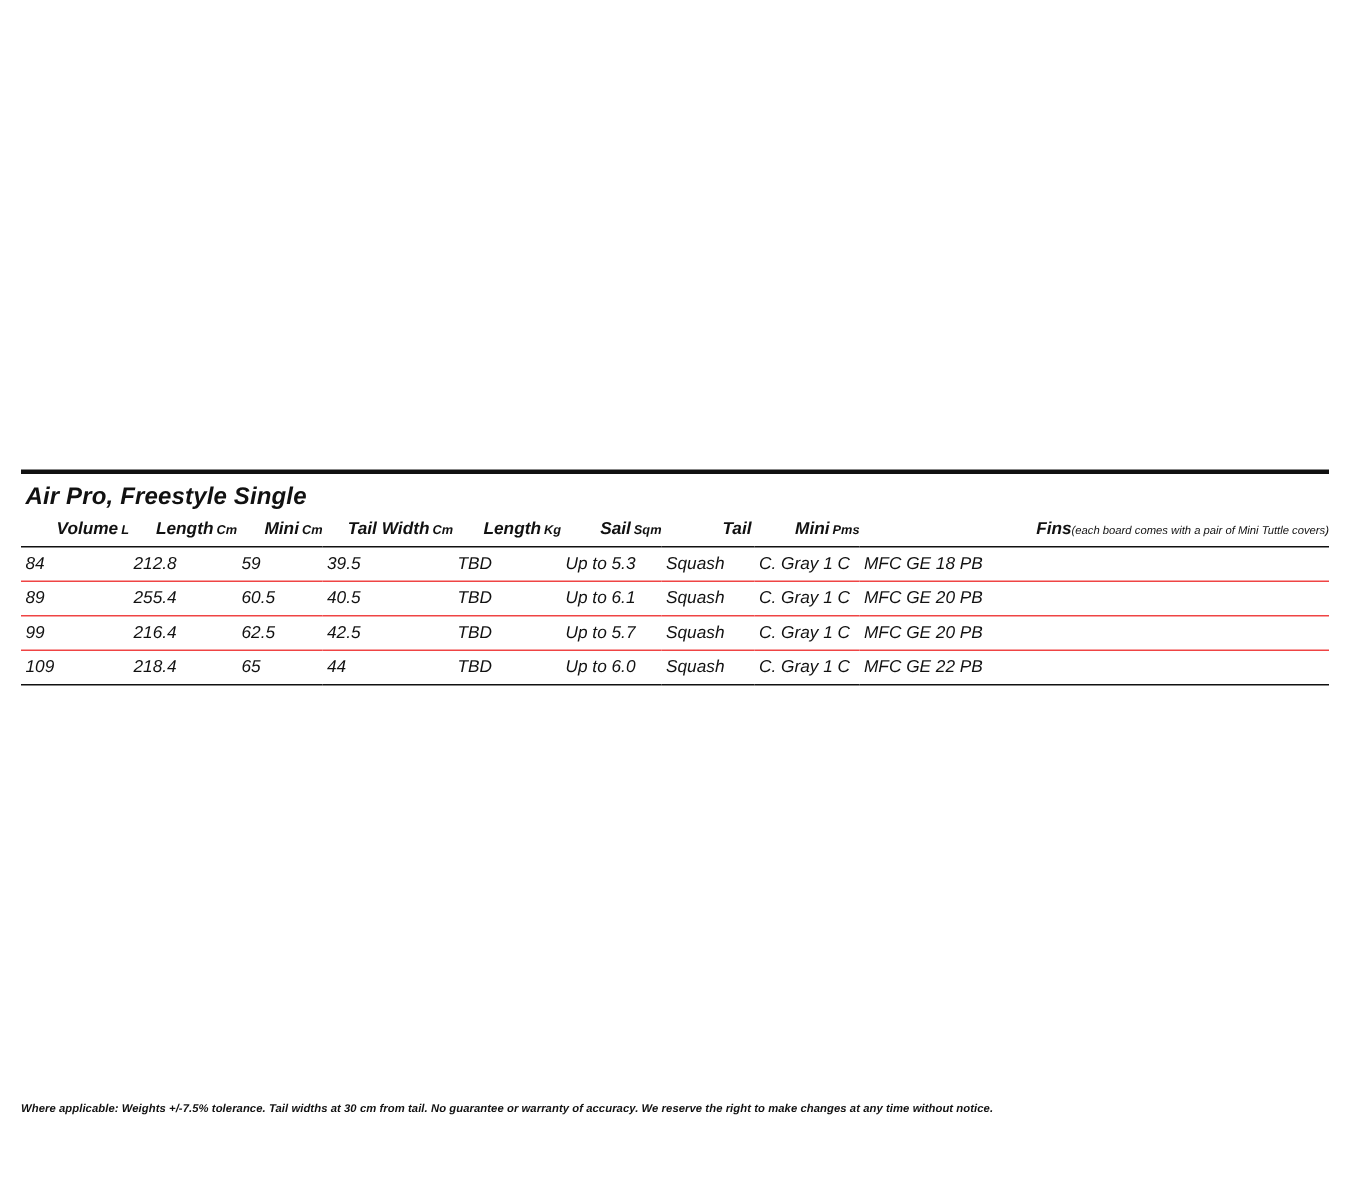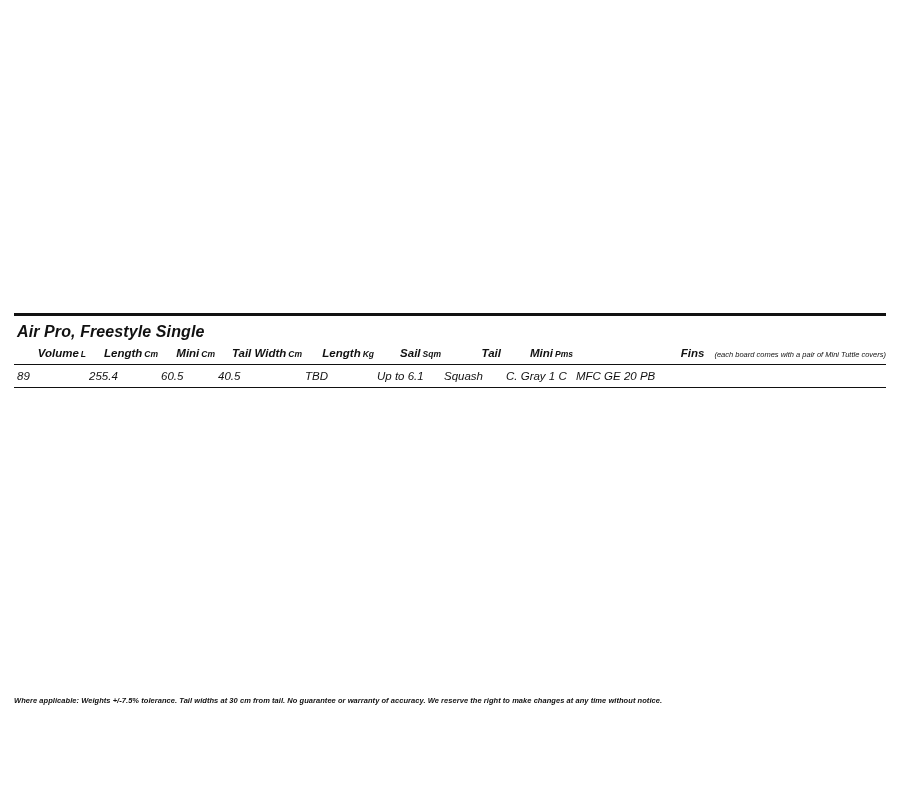--- a/index.html
+++ b/index.html
@@ -60,28 +60,28 @@
   table.spec th .unit {
     font-size: 8.5px;
     font-weight: bold;
     font-style: italic;
     padding-left: 2px;
   }
   table.spec th .note {
     font-size: 7.5px;
     font-weight: normal;
     font-style: italic;
-    padding-left: 10px;
+    padding-left: 0;
   }
   table.spec td {
     font-size: 11.5px;
     font-style: italic;
     color: #111111;
     padding: 5px 0 5px 3px;
-    border-top: 5px solid #ef4444;
+    border-top: 1px solid #ef4444;
     white-space: nowrap;
   }
   table.spec tr.data-row:first-child td {
     border-top: 1.5px solid #111111;
   }
   table.spec tr.data-row:last-child td {
     border-bottom: 1.5px solid #111111;
   }
   
   col.c0 { width: 72px; }
@@ -90,21 +90,21 @@
   col.c3 { width: 87px; }
   col.c4 { width: 72px; }
   col.c5 { width: 67px; }
   col.c6 { width: 62px; }
   col.c7 { width: 70px; }
   col.c8 { width: auto; }
 
   .footnote {
     position: absolute;
     left: 14px;
-    top: 696px;
+    top: 734px;
     font-size: 7.5px;
     font-style: italic;
     font-weight: bold;
     color: #111111;
     letter-spacing: 0.05px;
   }
 </style>
 </head>
 <body>
 
@@ -136,29 +136,62 @@
           <th><span>Tail Width</span><span class="unit">Cm</span></th>
           <th><span>Length</span><span class="unit">Kg</span></th>
           <th><span>Sail</span><span class="unit">Sqm</span></th>
           <th><span>Tail</span><span class="unit"></span></th>
           <th><span>Mini</span><span class="unit">Pms</span></th>
           <th><span>Fins</span><span class="note">(each board comes with a pair of Mini Tuttle covers)</span></th>
         </tr>
       </thead>
       <tbody>
         <tr class="data-row">
+          <td>84</td>
+          <td>212.8</td>
+          <td>59</td>
+          <td>39.5</td>
+          <td>TBD</td>
+          <td>Up to 5.3</td>
+          <td>Squash</td>
+          <td>C. Gray 1 C</td>
+          <td>MFC GE 18 PB</td>
+        </tr>
+        <tr class="data-row">
           <td>89</td>
           <td>255.4</td>
           <td>60.5</td>
           <td>40.5</td>
           <td>TBD</td>
           <td>Up to 6.1</td>
           <td>Squash</td>
           <td>C. Gray 1 C</td>
           <td>MFC GE 20 PB</td>
         </tr>
+        <tr class="data-row">
+          <td>99</td>
+          <td>216.4</td>
+          <td>62.5</td>
+          <td>42.5</td>
+          <td>TBD</td>
+          <td>Up to 5.7</td>
+          <td>Squash</td>
+          <td>C. Gray 1 C</td>
+          <td>MFC GE 20 PB</td>
+        </tr>
+        <tr class="data-row">
+          <td>109</td>
+          <td>218.4</td>
+          <td>65</td>
+          <td>44</td>
+          <td>TBD</td>
+          <td>Up to 6.0</td>
+          <td>Squash</td>
+          <td>C. Gray 1 C</td>
+          <td>MFC GE 22 PB</td>
+        </tr>
       </tbody>
     </table>
   </div>
 
   <div class="footnote">Where applicable: Weights +/-7.5% tolerance. Tail widths at 30 cm from tail. No guarantee or warranty of accuracy. We reserve the right to make changes at any time without notice.</div>
 
 </div>
 
 </body></html>

